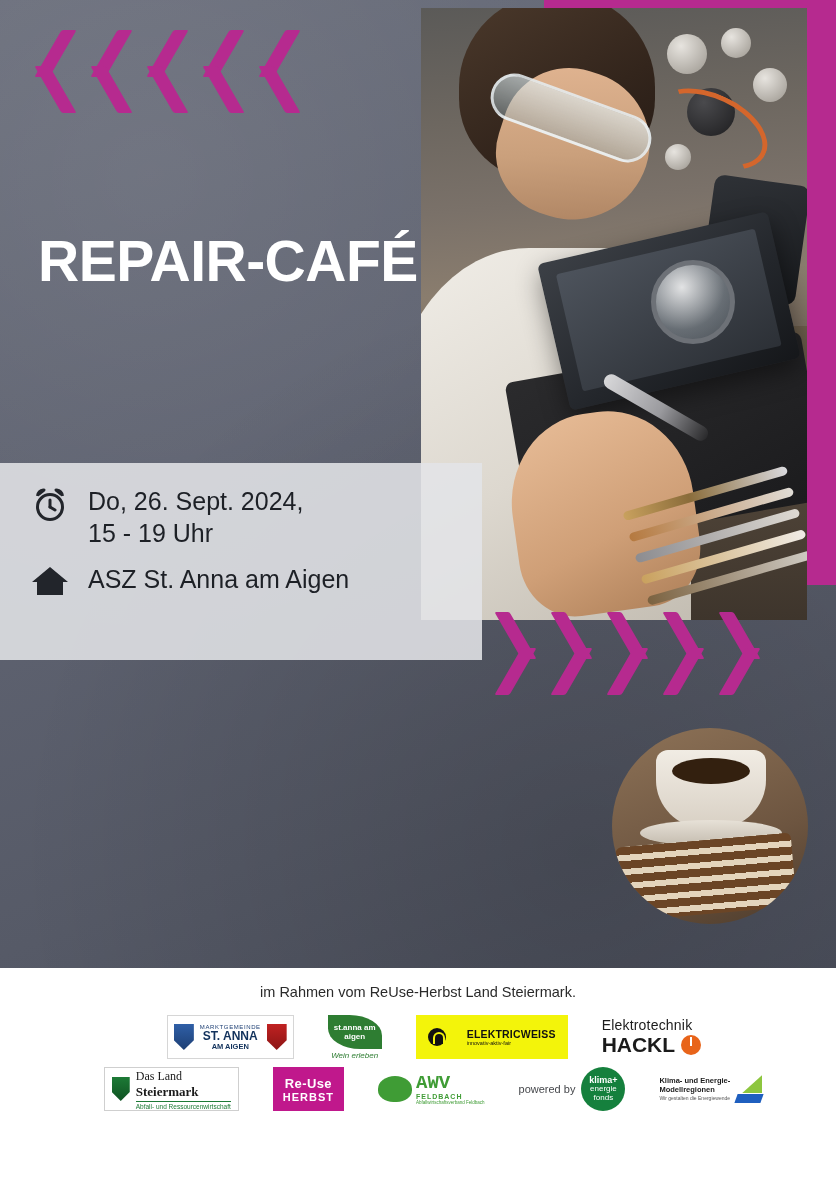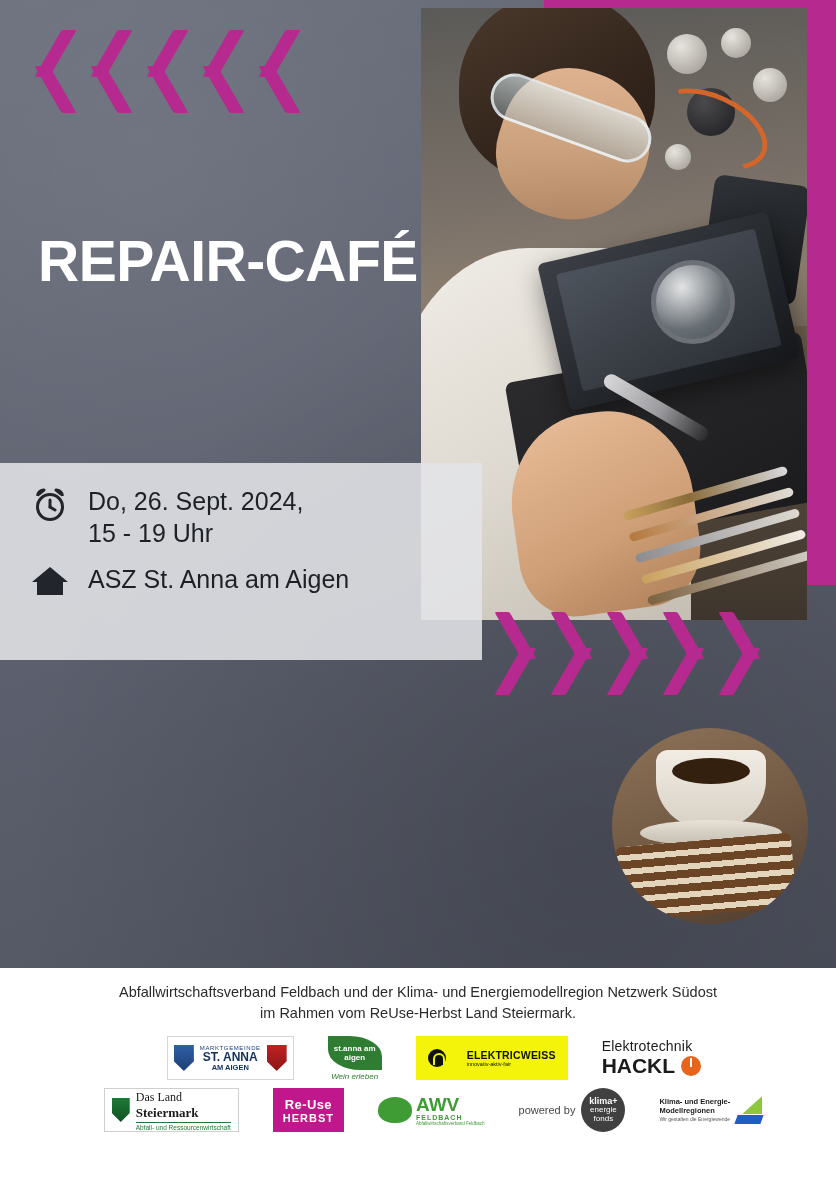--- a/index.html
+++ b/index.html
@@ -414,29 +414,29 @@
   }
   .lg-reuse .r1 { color: #fff; font-size: 13px; font-weight: bold; letter-spacing: .4px; }
   .lg-reuse .r2 { color: #fff; font-size: 11px; font-weight: bold; letter-spacing: 1px; }
 
   .lg-awv { display: flex; align-items: center; gap: 4px; }
   .lg-awv .sw {
     width: 34px; height: 26px;
     background: #3f9c35;
     border-radius: 50% 50% 45% 45%;
   }
-  .lg-awv .a1 { font-size: 19px; font-weight: bold; color: #3f9c35; line-height: 1; }
+  .lg-awv .a1 { font-size: 19px; font-weight: bold; color: #3f9c35; line-height: 1; font-family: Liberation Mono, monospace; }
   .lg-awv .a2 { font-size: 7px; font-weight: bold; color: #3f9c35; letter-spacing: 1px; }
   .lg-awv .a3 { font-size: 4.5px; color: #3f9c35; }
 
   .lg-klima { display: flex; align-items: center; gap: 6px; }
   .lg-klima .pw { font-size: 11px; color: #45474b; }
   .lg-klima .circle {
     width: 44px; height: 44px; border-radius: 50%;
-    background: #404040;
+    background: #15803d;
     color: #fff;
     display: flex; flex-direction: column; align-items: center; justify-content: center;
     line-height: 1.05;
   }
   .lg-klima .circle b { font-size: 9px; }
   .lg-klima .circle i { font-size: 8px; font-style: normal; }
 
   .lg-kem { display: flex; gap: 6px; }
   .lg-kem .txt .k1 { font-size: 7.5px; font-weight: bold; color: #1b1b1b; line-height: 1.15; }
   .lg-kem .txt .k2 { font-size: 5px; color: #555; }
@@ -542,21 +542,20 @@
 
     <div class="coffee">
       <div class="cup"></div>
       <div class="saucer"></div>
       <div class="cake"></div>
     </div>
   </div>
 
   <div class="footer">
     <div class="footer-text">
-      <div>Abfallwirtschaftsverband Feldbach und der Klima- und Energiemodellregion Netzwerk Südost</div>
       <div>im Rahmen vom ReUse-Herbst Land Steiermark.</div>
     </div>
 
     <div class="logos">
 
       <div class="logo-row">
 
         <div class="logo lg-marktgemeinde">
           <div class="shield"></div>
           <div class="txt">

